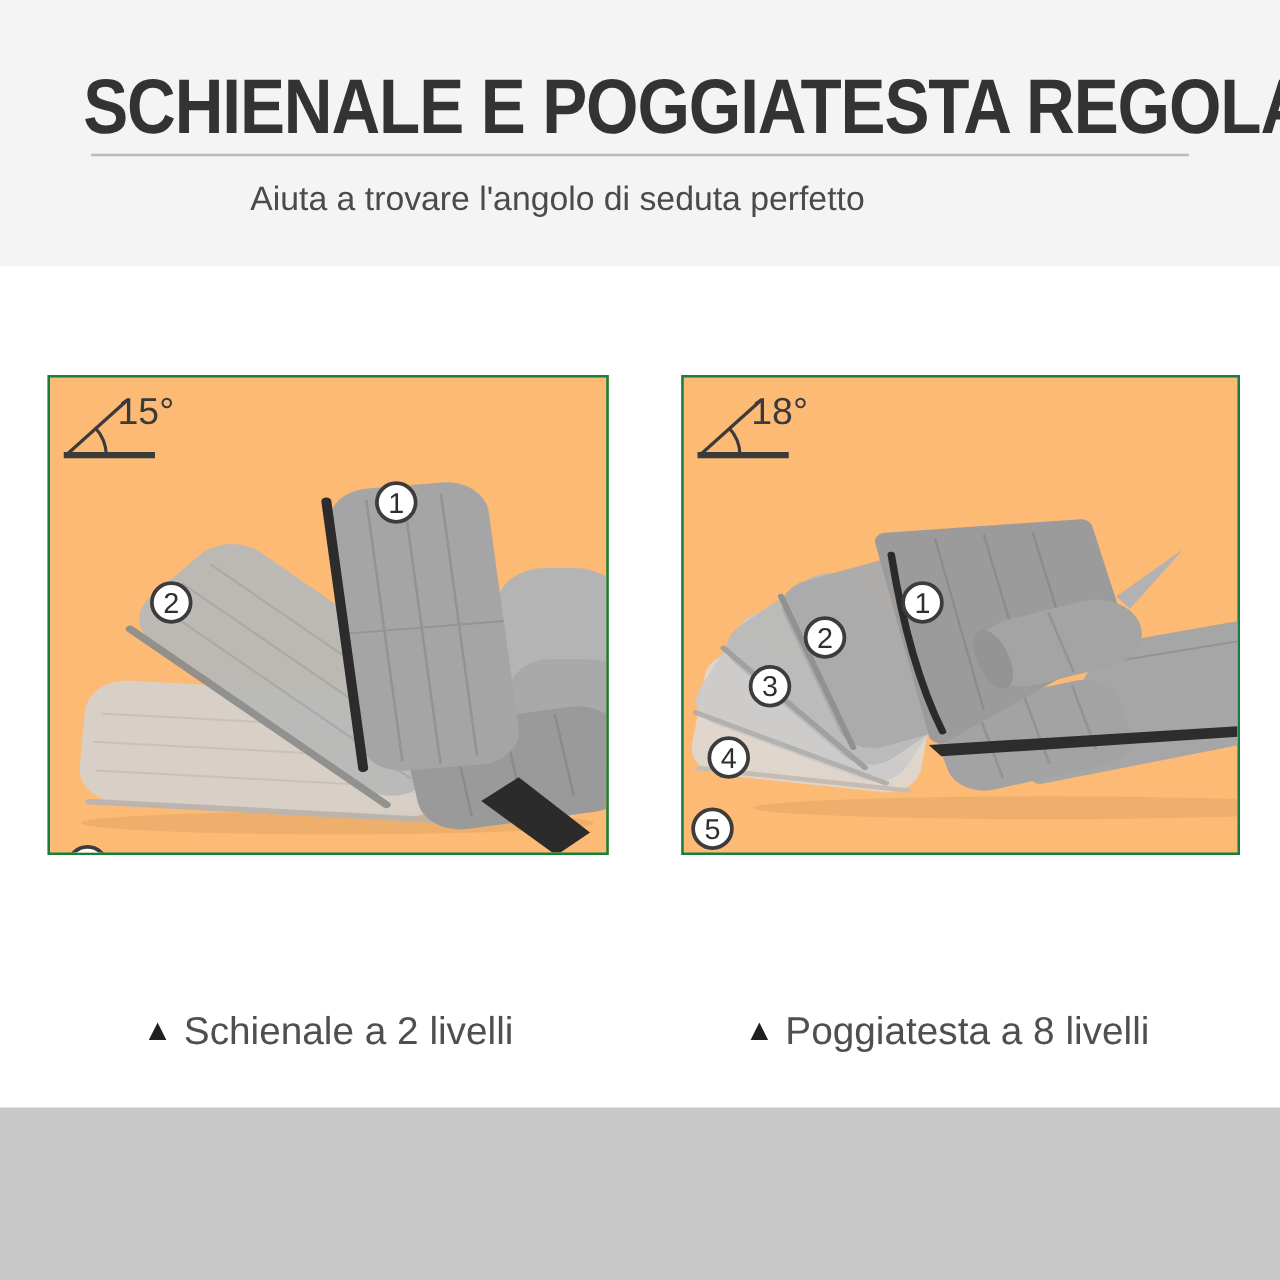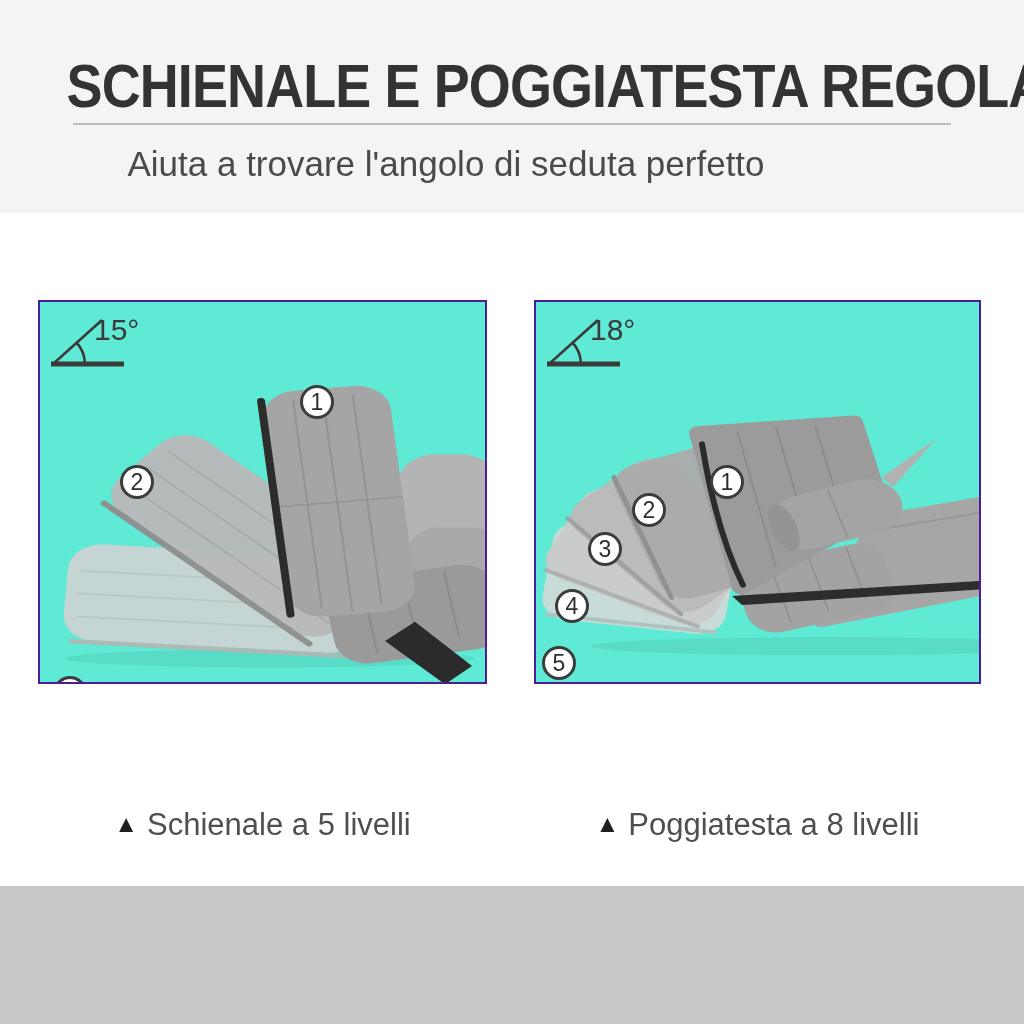--- a/index.html
+++ b/index.html
@@ -9,28 +9,28 @@
   }
   .header-band{position:absolute;top:0;left:0;width:1024px;height:213px;background:#f4f4f4;}
   .page-title{
     position:absolute;top:50px;left:0;width:1024px;text-align:center;
     font-size:62px;font-weight:700;color:#333333;letter-spacing:-1px;
     transform:scaleX(0.87);white-space:nowrap;
   }
   .title-divider{position:absolute;top:123px;left:73px;width:878px;height:2px;background:#bcbcbc;}
   .page-subtitle{
     position:absolute;top:144px;left:0;width:892px;text-align:center;
-    font-size:35px;color:#4a4a4a;
+    font-size:27px;color:#4a4a4a;
   }
   .panel{
-    position:absolute;top:300px;height:384px;border:2px solid #4c1d95;
-    box-sizing:border-box;background:#5eead4;overflow:hidden;
+    position:absolute;top:300px;height:384px;border:2px solid #15803d;
+    box-sizing:border-box;background:#fdba74;overflow:hidden;
   }
   .panel-left{left:38px;width:449px;}
-  .panel-right{left:534px;width:447px;}
+  .panel-right{left:545px;width:447px;}
   .scene{position:absolute;left:0;top:0;width:100%;height:100%;display:block;}
   .angle-badge{position:absolute;left:8px;top:12px;width:130px;height:60px;}
   .angle-badge svg{position:absolute;left:0;top:0;}
   .angle-value{
     position:absolute;left:46px;top:0px;font-size:30px;color:#3a3a3a;line-height:32px;
   }
   .level-badge{
     position:absolute;width:34px;height:34px;box-sizing:border-box;
     border:3px solid #3c3c3c;border-radius:50%;background:#ffffff;
     display:flex;align-items:center;justify-content:center;
@@ -157,19 +157,19 @@
     <span class="angle-value">18°</span>
   </div>
   <div class="level-badge rb1">1</div>
   <div class="level-badge rb2">2</div>
   <div class="level-badge rb3">3</div>
   <div class="level-badge rb4">4</div>
   <div class="level-badge rb5">5</div>
 </div>
 
 <div class="caption caption-left">
-  <span class="marker">▲</span><span>Schienale a 5 livelli</span>
+  <span class="marker">▲</span><span>Schienale a 2 livelli</span>
 </div>
 <div class="caption caption-right">
   <span class="marker">▲</span><span>Poggiatesta a 8 livelli</span>
 </div>
 
 <div class="footer-band"></div>
 
 </body></html>

